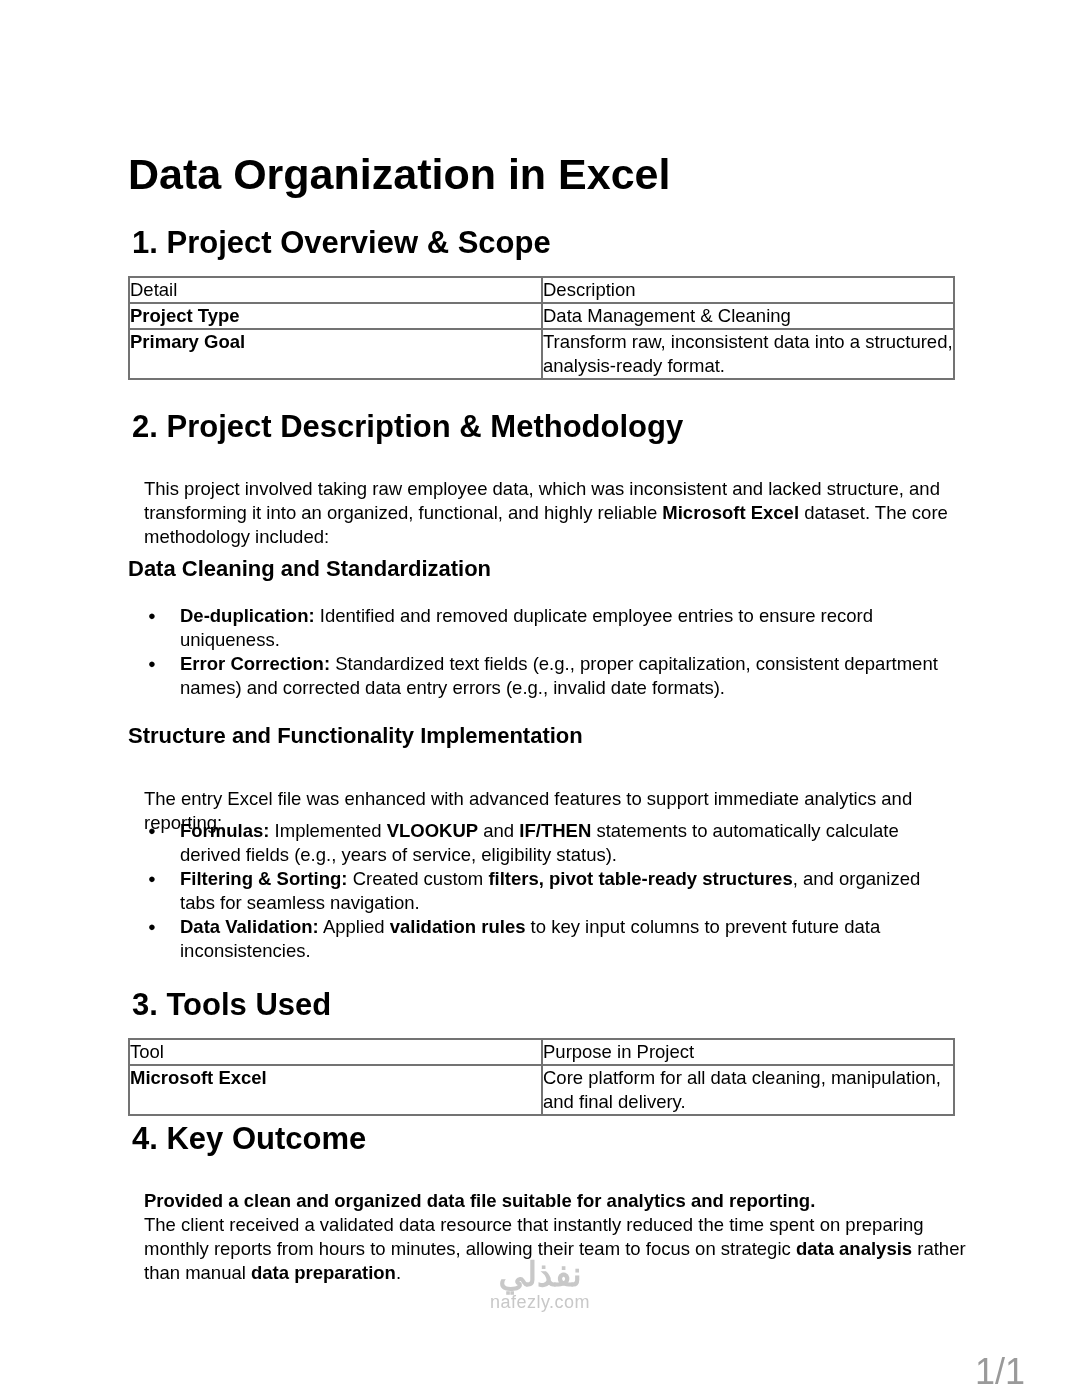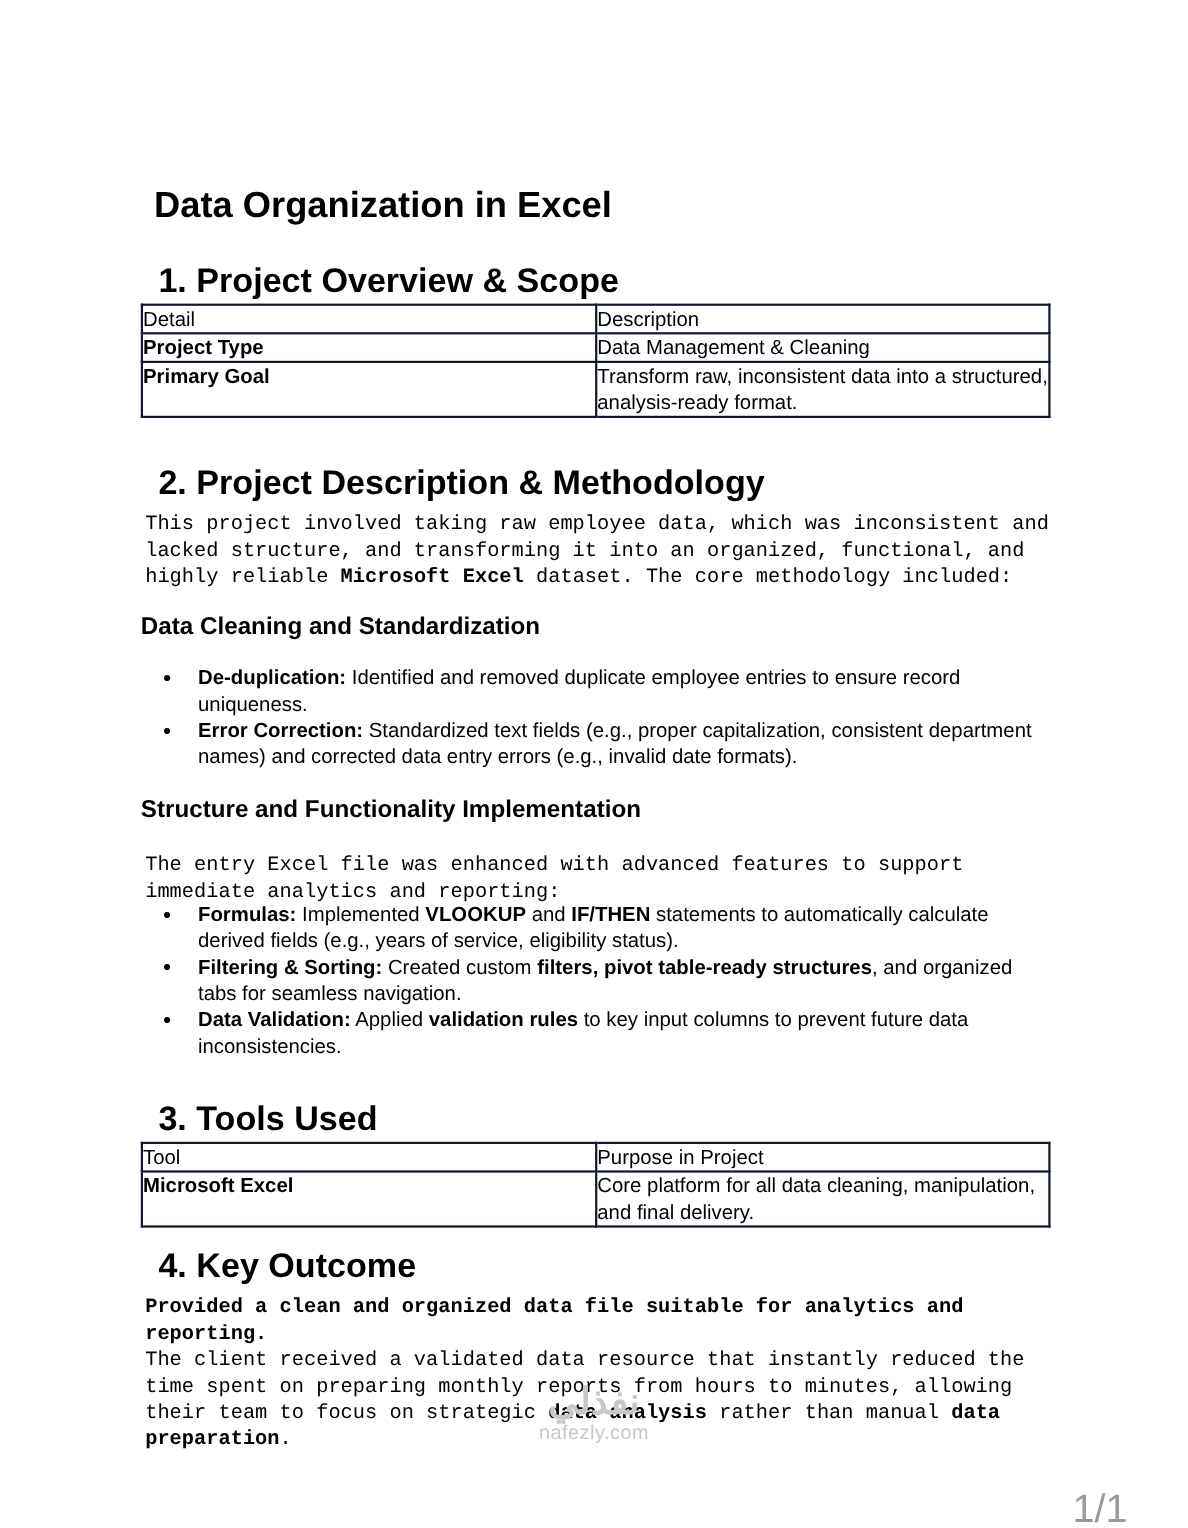--- a/index.html
+++ b/index.html
@@ -1,24 +1,24 @@
 <!DOCTYPE html>
 <html><head>
 <meta charset="utf-8">
 <style>
   html, body { margin: 0; padding: 0; background: #ffffff; }
   body { width: 1080px; height: 1389px; position: relative; overflow: hidden;
          font-family: "Liberation Sans", sans-serif; color: #000; }
   .page { position: absolute; left: 128px; top: 0; width: 827px; }
-  h1 { position: absolute; top: 148px; left: 0; margin: 12px; font-size: 33px; font-weight: bold; line-height: 52px; white-space: nowrap; }
-  h2 { position: absolute; left: 0; margin: 16px; font-size: 31px; font-weight: bold; line-height: 38px; white-space: nowrap; }
+  h1 { position: absolute; top: 148px; left: 0; margin: 0; font-size: 43px; font-weight: bold; line-height: 52px; white-space: nowrap; }
+  h2 { position: absolute; left: 0; margin: 4px; font-size: 31px; font-weight: bold; line-height: 38px; white-space: nowrap; }
   h3 { position: absolute; left: 0; margin: 0; font-size: 22px; font-weight: bold; line-height: 28px; white-space: nowrap; }
-  p { position: absolute; left: 0; margin: 4px; font-size: 18.5px; line-height: 24px; width: 827px; font-family: Liberation Mono, monospace; }
+  p { position: absolute; left: 0; margin: 16px; font-size: 18.5px; line-height: 24px; width: 827px; }
   table { position: absolute; left: 0; border-collapse: collapse; width: 827px; font-size: 18.5px; }
-  td { border: 2px solid #0f172a; padding: 0; vertical-align: top; line-height: 24px; margin-left: 17px; }
+  td { border: 2px solid #737373; padding: 0; vertical-align: top; line-height: 24px; margin-left: 17px; }
   td.c1 { width: 411px; }
   td.b { font-weight: bold; }
   ul { position: absolute; left: 0; margin: 0; padding: 0; list-style: none; width: 827px; }
   ul li { position: relative; padding-left: 52px; font-size: 18.5px; line-height: 24px; }
   ul li::before { content: "\25CF"; position: absolute; left: 20px; top: 0; font-size: 13px; }
   .footer-logo { position: absolute; left: 470px; top: 1256px; width: 140px; text-align: center; color: #c8c8c8; }
   .logo-ar { font-size: 34px; font-weight: bold; line-height: 36px; }
   .logo-en { font-size: 18px; line-height: 20px; letter-spacing: 0.5px; }
   .page-num { position: absolute; left: 975px; top: 1352px; font-size: 36px; color: #9a9a9a; line-height: 40px; }
 </style>

